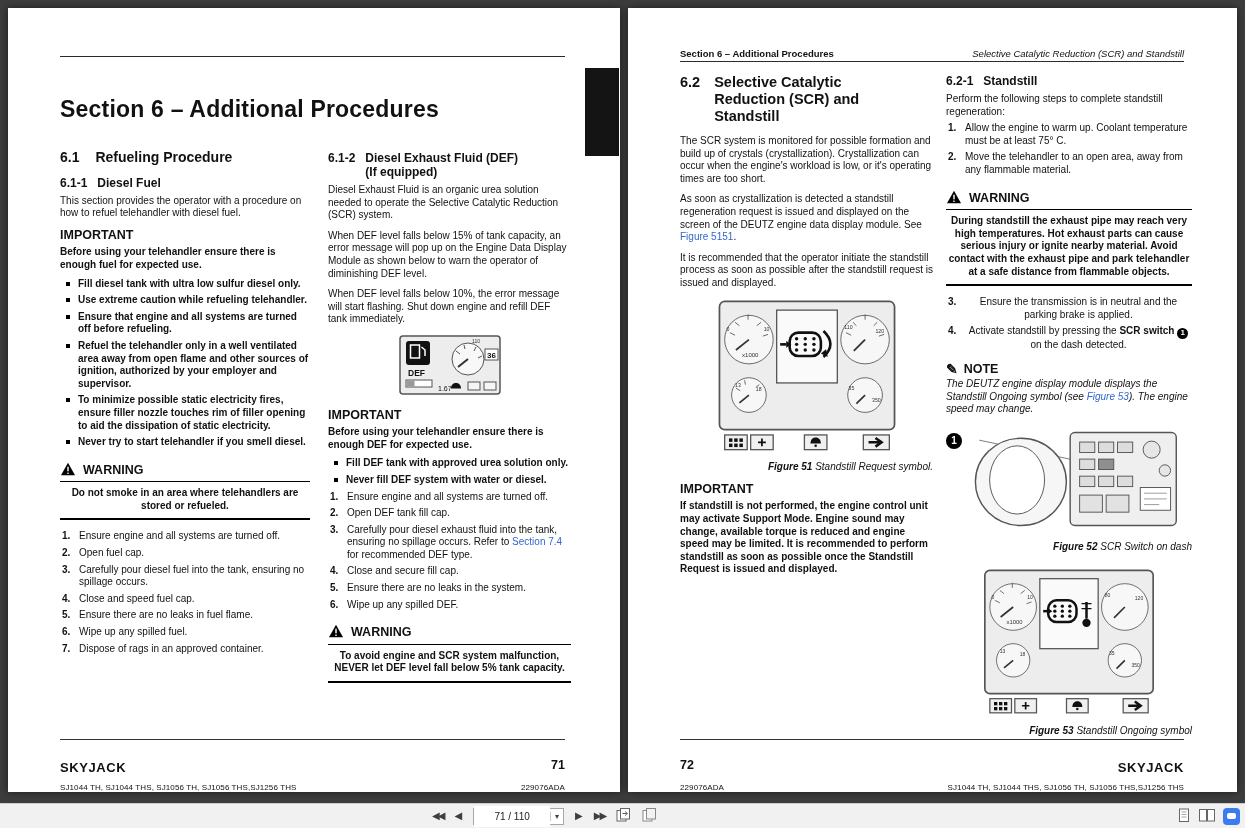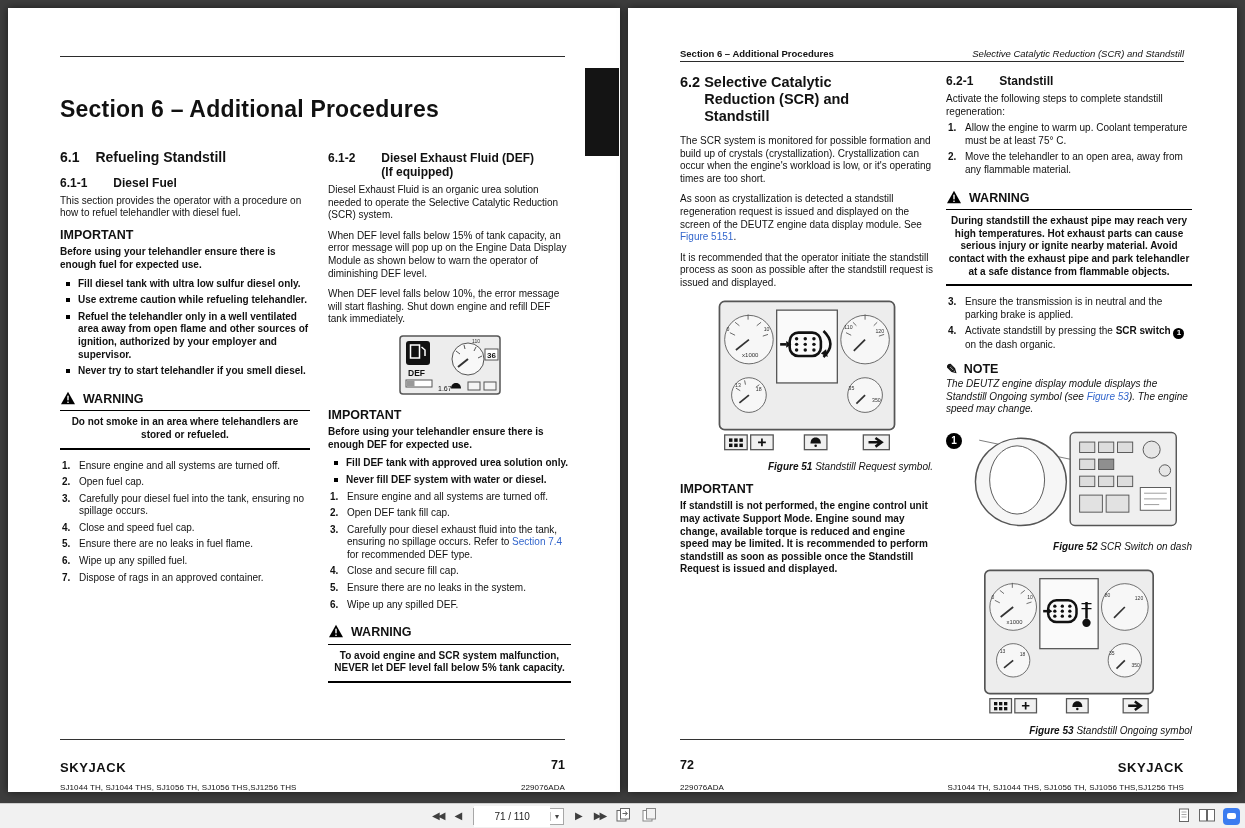--- a/index.html
+++ b/index.html
@@ -16,33 +16,33 @@
 
   .lp-title { position:absolute; left:52px; top:88px; font-size:23px; font-weight:bold; letter-spacing:.2px; }
 
   .col { position:absolute; font-size:10px; line-height:12.6px; }
   .lp-col1 { left:52px;  top:143px; width:250px; }
   .lp-col2 { left:320px; top:143px; width:243px; }
   .rp-col1 { left:52px;  top:66px;  width:253px; }
   .rp-col2 { left:318px; top:66px;  width:246px; }
 
   .h2 { display:flex; gap:16px; font-size:14px; font-weight:bold; margin-bottom:12px; }
-  .h2-wrap { display:flex; gap:4px; font-size:14.5px; font-weight:bold; line-height:17px; margin-bottom:10px; }
+  .h2-wrap { display:flex; gap:14px; font-size:14.5px; font-weight:bold; line-height:17px; margin-bottom:10px; }
   .h2-wrap .t { width:172px; }
-  .h3 { display:flex; gap:26px; font-size:12px; font-weight:bold; margin-bottom:5px; line-height:14px; }
+  .h3 { display:flex; gap:10px; font-size:12px; font-weight:bold; margin-bottom:5px; line-height:14px; }
   .bp { margin-bottom:8px; }
   .imp-title { font-size:12.5px; font-weight:bold; margin:9px 0 5px; }
   .lead-bold { font-weight:bold; margin-bottom:6px; }
 
   ul.sq { list-style:none; margin-bottom:4px; }
   ul.sq li { position:relative; padding-left:14px; margin:0 0 4px 4px; font-weight:bold; }
   ul.sq li::before { content:""; position:absolute; left:2px; top:4px; width:4px; height:4px; background:#000; }
 
   ol.steps { list-style:none; counter-reset:s; margin-top:4px; }
-  ol.steps.start3 { counter-reset:s 2; }
+  ol.steps.start3 { counter-reset:s 2;text-align:center; }
   ol.steps li { position:relative; padding-left:17px; margin:0 0 4px 2px; counter-increment:s; }
   ol.steps li::before { content:counter(s) "."; position:absolute; left:0; font-weight:bold; }
 
   .warning { margin:13px 0 10px; }
   .warn-head { display:flex; align-items:center; gap:7px; font-size:12.5px; font-weight:bold;
                border-bottom:1px solid #000; padding-bottom:3px; margin-bottom:5px; }
   .warn-body { font-weight:bold; border-bottom:2.5px solid #000; padding-bottom:6px;text-align:center; }
 
   .note { margin:11px 0 9px; }
   .note-head { display:flex; align-items:center; gap:6px; font-size:12.5px; font-weight:bold; margin-bottom:3px; }
@@ -88,34 +88,36 @@
 
 <div class="page" id="page-left">
   <div class="rule lp-toprule"></div>
   <div class="black-tab"></div>
 
   <h1 class="lp-title">Section 6 – Additional Procedures</h1>
 
   <div class="col lp-col1">
     <div class="h2">
       <span>6.1</span>
-      <span>Refueling Standstill</span>
+      <span>Refueling Procedure</span>
     </div>
     <div class="h3">
       <span>6.1-1</span>
       <span>Diesel Fuel</span>
     </div>
     <p class="bp">This section provides the operator with a procedure on how to refuel telehandler with diesel fuel.</p>
 
     <div class="imp-title">IMPORTANT</div>
     <p class="lead-bold">Before using your telehandler ensure there is enough fuel for expected use.</p>
     <ul class="sq">
       <li>Fill diesel tank with ultra low sulfur diesel only.</li>
       <li>Use extreme caution while refueling telehandler.</li>
+      <li>Ensure that engine and all systems are turned off before refueling.</li>
       <li>Refuel the telehandler only in a well ventilated area away from open flame and other sources of ignition, authorized by your employer and supervisor.</li>
+      <li>To minimize possible static electricity fires, ensure filler nozzle touches rim of filler opening to aid the dissipation of static electricity.</li>
       <li>Never try to start telehandler if you smell diesel.</li>
     </ul>
 
     <div class="warning">
       <div class="warn-head">
         <span>
           <svg width="16" height="14" viewBox="0 0 20 18">
               <path d="M10 1 L19 17 H1 Z" fill="#000"></path>
               <rect x="9.1" y="6" width="1.8" height="6" fill="#fff"></rect>
               <rect x="9.1" y="13.6" width="1.8" height="1.8" fill="#fff"></rect>
@@ -294,21 +296,21 @@
 
     <div class="imp-title">IMPORTANT</div>
     <div class="lead-bold">If standstill is not performed, the engine control unit may activate Support Mode. Engine sound may change, available torque is reduced and engine speed may be limited. It is recommended to perform standstill as soon as possible once the Standstill Request is issued and displayed.</div>
   </div>
 
   <div class="col rp-col2">
     <div class="h3">
       <span>6.2-1</span>
       <span>Standstill</span>
     </div>
-    <p class="bp" style="margin-bottom:4px;">Activate the following steps to complete standstill regeneration:</p>
+    <p class="bp" style="margin-bottom:4px;">Perform the following steps to complete standstill regeneration:</p>
 
     <ol class="steps">
       <li>Allow the engine to warm up. Coolant temperature must be at least 75° C.</li>
       <li>Move the telehandler to an open area, away from any flammable material.</li>
     </ol>
 
     <div class="warning">
       <div class="warn-head">
         <span>
           <svg width="16" height="14" viewBox="0 0 20 18">
@@ -320,21 +322,21 @@
         <span>WARNING</span>
       </div>
       <div class="warn-body">During standstill the exhaust pipe may reach very high temperatures. Hot exhaust parts can cause serious injury or ignite nearby material. Avoid contact with the exhaust pipe and park telehandler at a safe distance from flammable objects.</div>
     </div>
 
     <ol class="steps start3">
       <li>Ensure the transmission is in neutral and the parking brake is applied.</li>
       <li>
         <span>Activate standstill by pressing the </span><b>SCR switch</b>
         <span class="marker-dot">1</span>
-        <span>on the dash organic.</span>
+        <span>on the dash detected.</span>
       </li>
     </ol>
 
     <div class="note">
       <div class="note-head">
         <span class="pencil">✎</span>
         <span>NOTE</span>
       </div>
       <div class="note-body">
         <span>The DEUTZ engine display module displays the Standstill Ongoing symbol (see </span><a class="plink">Figure 53</a><span>). The engine speed may change.</span>

